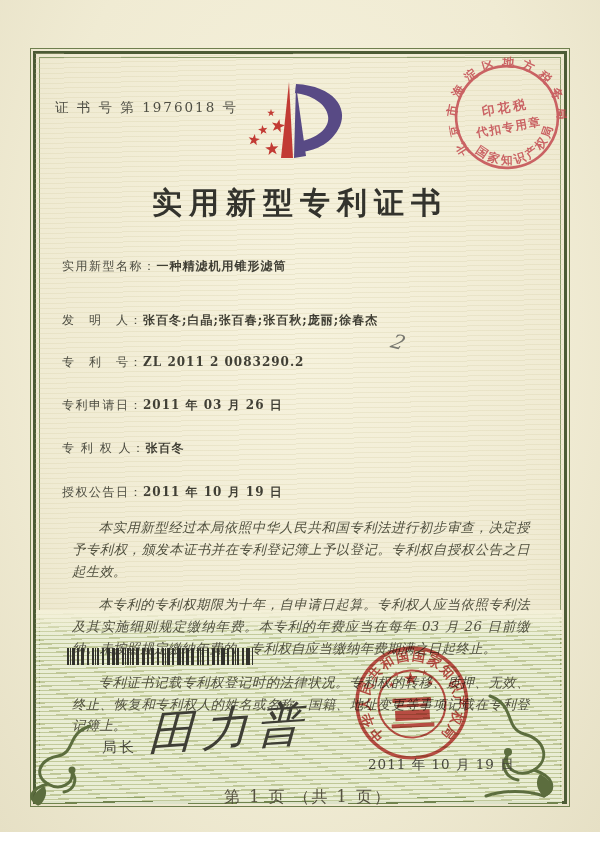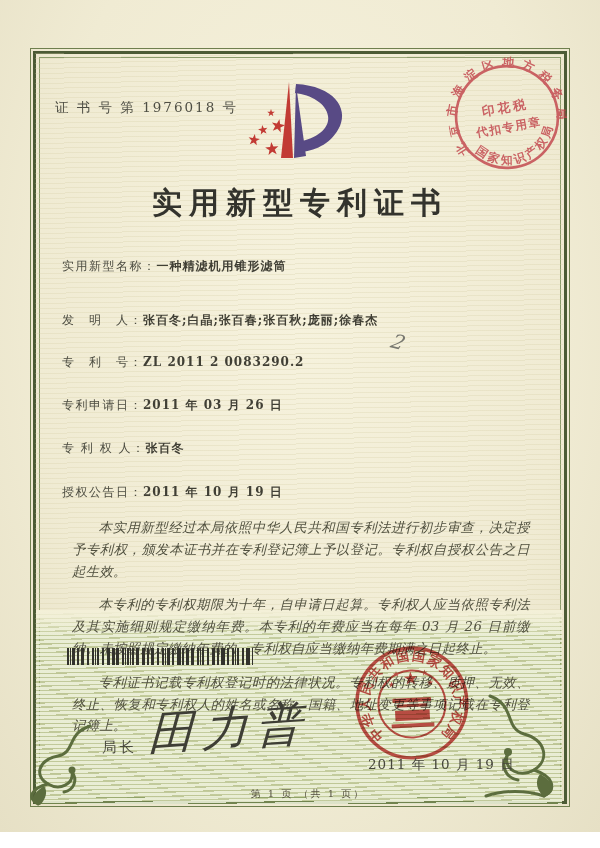--- a/index.html
+++ b/index.html
@@ -82,21 +82,21 @@
   .seal{
     position:absolute; left:352px; top:645px; width:120px; height:120px; z-index:3;
     transform:rotate(-3deg); opacity:.88; mix-blend-mode:multiply;
   }
   .seal-date{
     position:absolute; left:368px; top:756px; z-index:4;
     font-size:13.5px; letter-spacing:1px; color:#46463c;
   }
   .footer{
     position:absolute; left:0; right:0; top:787px; z-index:4;
-    text-align:center; font-size:10px; letter-spacing:2px; color:#54503f;padding-left:16px;
+    text-align:center; font-size:16px; letter-spacing:2px; color:#54503f;padding-left:16px;
   }
   .arcline{ fill:#c2454c; }
   .sealred{ fill:#c13a38; }
 </style>
 </head>
 <body>
 
 <div class="page">
 
   <div class="frame"></div>

